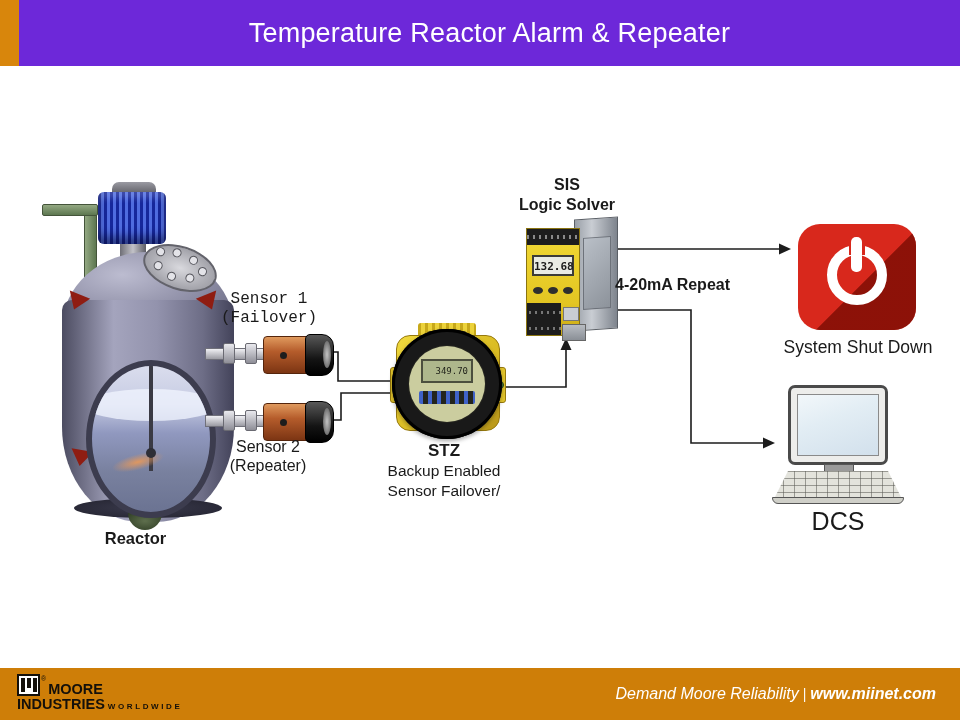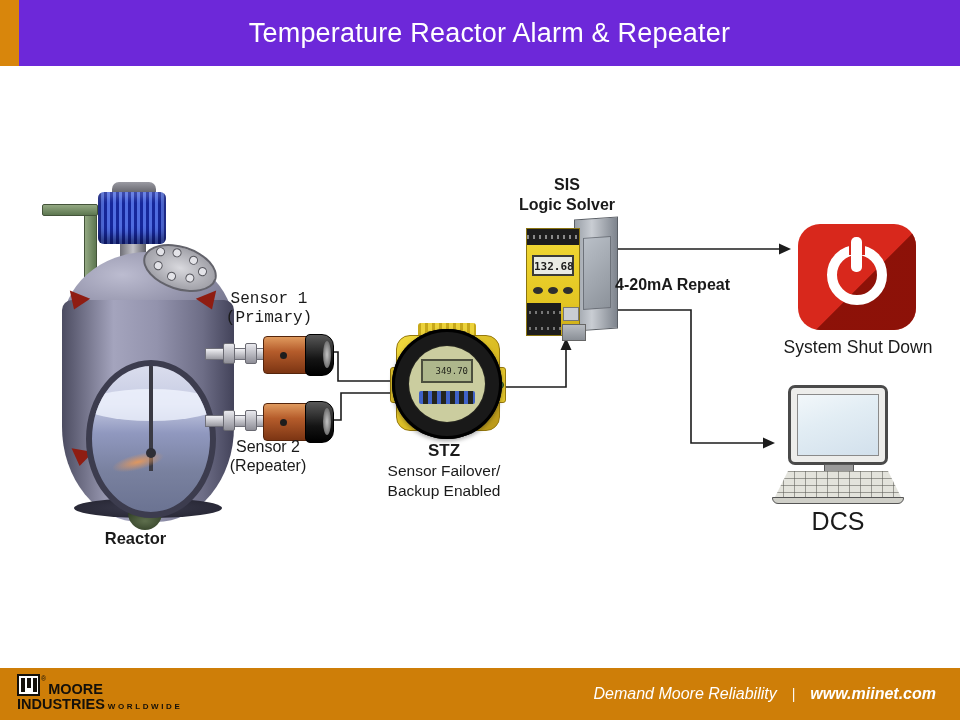--- a/index.html
+++ b/index.html
@@ -18,21 +18,21 @@
   .logo-row1{display:flex;align-items:flex-end;height:22px;}
   .logo-mark{position:relative;width:23px;height:22px;background:#fff;border:2px solid #14100a;box-sizing:border-box;}
   .lm-b{position:absolute;top:2px;background:#14100a;width:4px;}
   .lm-b1{left:2px;height:14px;}
   .lm-b2{left:8px;height:10px;}
   .lm-b3{left:14px;height:14px;}
   .logo-reg{font-size:7px;line-height:7px;margin:0 2px 14px 1px;}
   .brand{font-size:14.5px;font-weight:900;line-height:14px;letter-spacing:0;}
   .logo-row2{display:flex;align-items:baseline;margin-top:1px;}
   .worldwide{font-size:8px;font-weight:700;letter-spacing:2.6px;margin-left:3px;}
-  .footer-right{position:absolute;right:24px;top:0;height:52px;display:flex;align-items:center;gap:15px;color:#fff;}
+  .footer-right{position:absolute;right:24px;top:0;height:52px;display:flex;align-items:center;gap:4px;color:#fff;}
   .tagline{font-style:italic;font-size:16px;}
   .sep{font-size:14px;opacity:.95;}
   .url{font-weight:bold;font-size:16px;font-style:italic;}
 
   
   .connectors{position:absolute;left:0;top:0;width:960px;height:720px;pointer-events:none;}
 
   
   .reactor{position:absolute;left:40px;top:182px;width:210px;height:365px;}
   .pipe-h{position:absolute;left:2px;top:22px;width:54px;height:10px;background:linear-gradient(180deg,#93a882,#5d7750);border:1px solid #44543a;border-radius:2px;}
@@ -221,21 +221,21 @@
     <div class="sensor-body">
       <div class="sensor-hole"></div>
     </div>
     <div class="sensor-cap">
       <div class="cap-face"></div>
     </div>
   </div>
 
   <div class="slabel s1l">
     <div>Sensor 1</div>
-    <div>(Primary)</div>
+    <div>(Failover)</div>
   </div>
   <div class="slabel s2l">
     <div>Sensor 2</div>
     <div>(Repeater)</div>
   </div>
 
   <div class="stz">
     <div class="stz-ribs"></div>
     <div class="stz-housing"></div>
     <div class="stz-lug left">
@@ -245,22 +245,22 @@
       <div class="stz-screw"></div>
     </div>
     <div class="stz-ring"></div>
     <div class="stz-face">
       <div class="stz-lcd">349.70</div>
       <div class="stz-dip"></div>
     </div>
   </div>
   <div class="stz-label">
     <div class="stz-name">STZ</div>
+    <div class="stz-desc">Backup Enabled</div>
     <div class="stz-desc">Sensor Failover/</div>
-    <div class="stz-desc">Backup Enabled</div>
   </div>
 
   <div class="sis-label">
     <div>SIS</div>
     <div>Logic Solver</div>
   </div>
   <div class="sis">
     <div class="sis-side">
       <div class="sis-side-panel"></div>
     </div>

